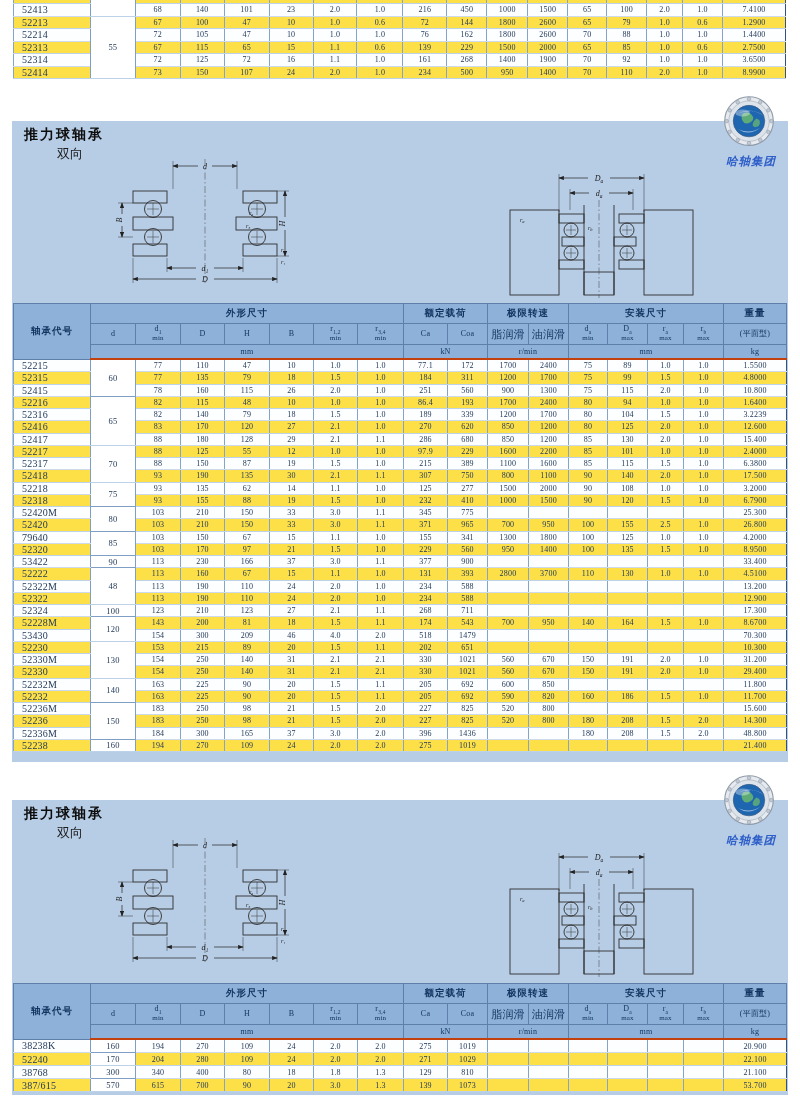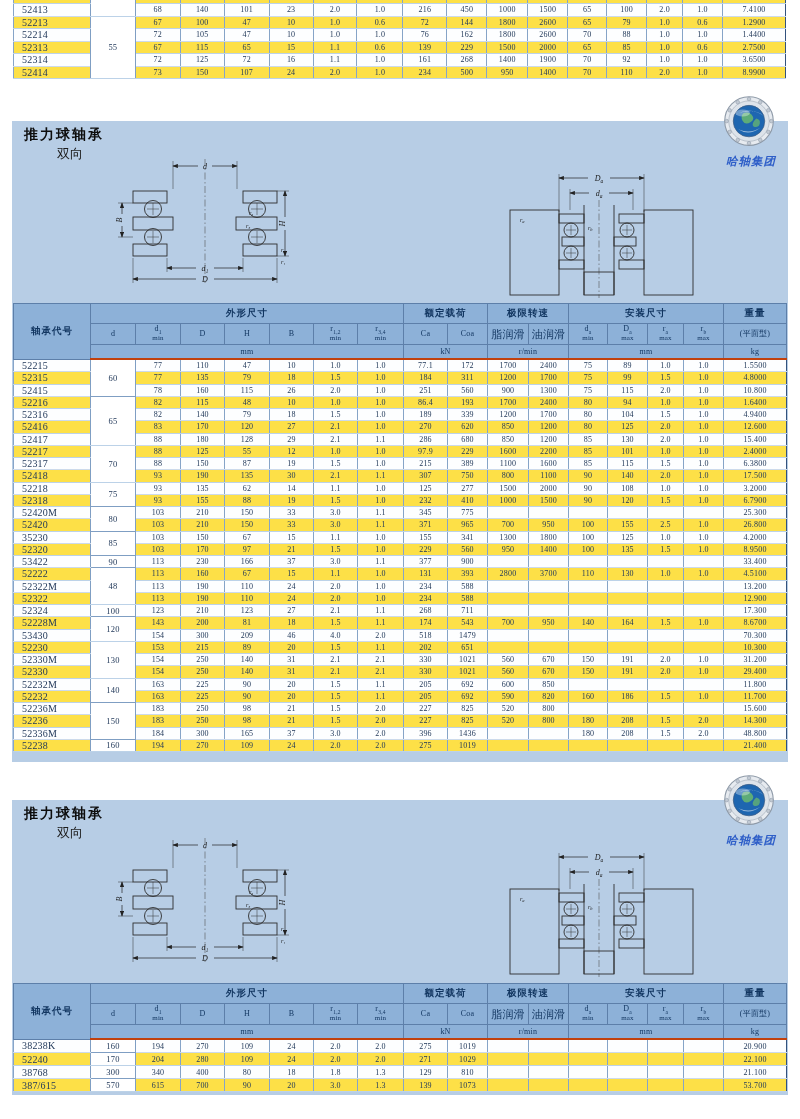--- a/index.html
+++ b/index.html
@@ -513,21 +513,21 @@
             <td>1.5</td>
             <td>1.0</td>
             <td>189</td>
             <td>339</td>
             <td>1200</td>
             <td>1700</td>
             <td>80</td>
             <td>104</td>
             <td>1.5</td>
             <td>1.0</td>
-            <td class="wtc">4.9400</td>
+            <td class="wtc">3.2239</td>
           </tr>
           <tr class="alt">
             <td class="code">52416</td>
             <td>83</td>
             <td>170</td>
             <td>120</td>
             <td>27</td>
             <td>2.1</td>
             <td>1.0</td>
             <td>270</td>
@@ -681,21 +681,21 @@
             <td>965</td>
             <td>700</td>
             <td>950</td>
             <td>100</td>
             <td>155</td>
             <td>2.5</td>
             <td>1.0</td>
             <td class="wtc">26.800</td>
           </tr>
           <tr>
-            <td class="code">35230</td>
+            <td class="code">79640</td>
             <td class="dcell" rowspan="2">85</td>
             <td>103</td>
             <td>150</td>
             <td>67</td>
             <td>15</td>
             <td>1.1</td>
             <td>1.0</td>
             <td>155</td>
             <td>341</td>
             <td>1300</td>

